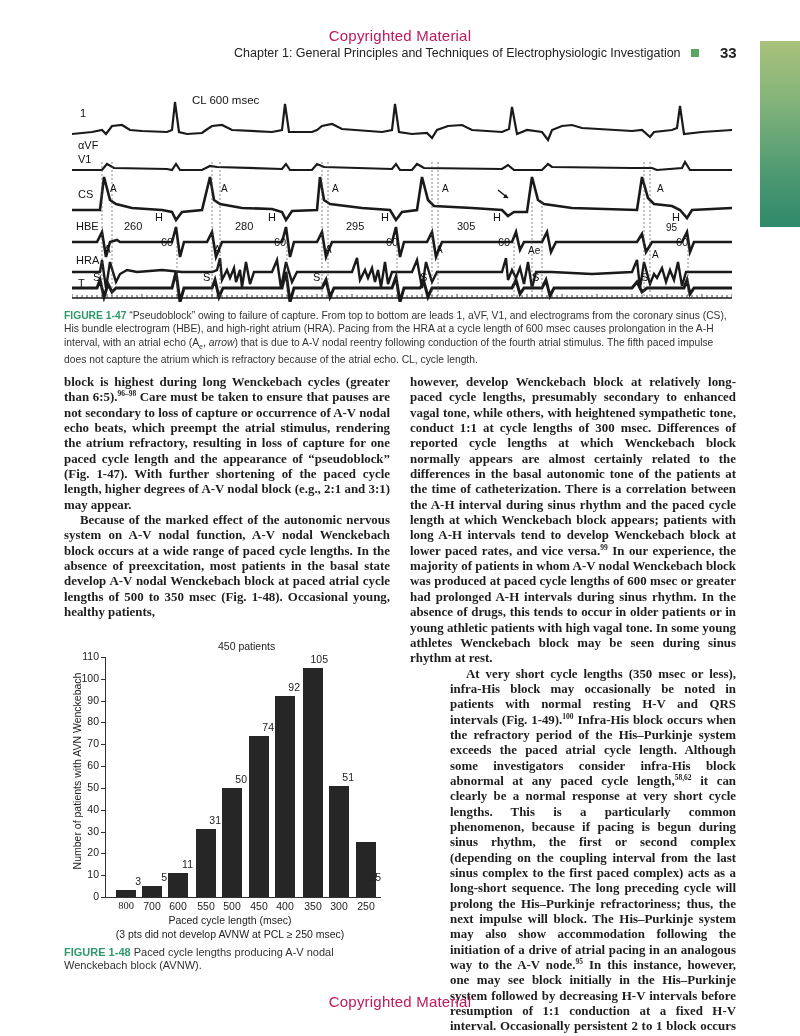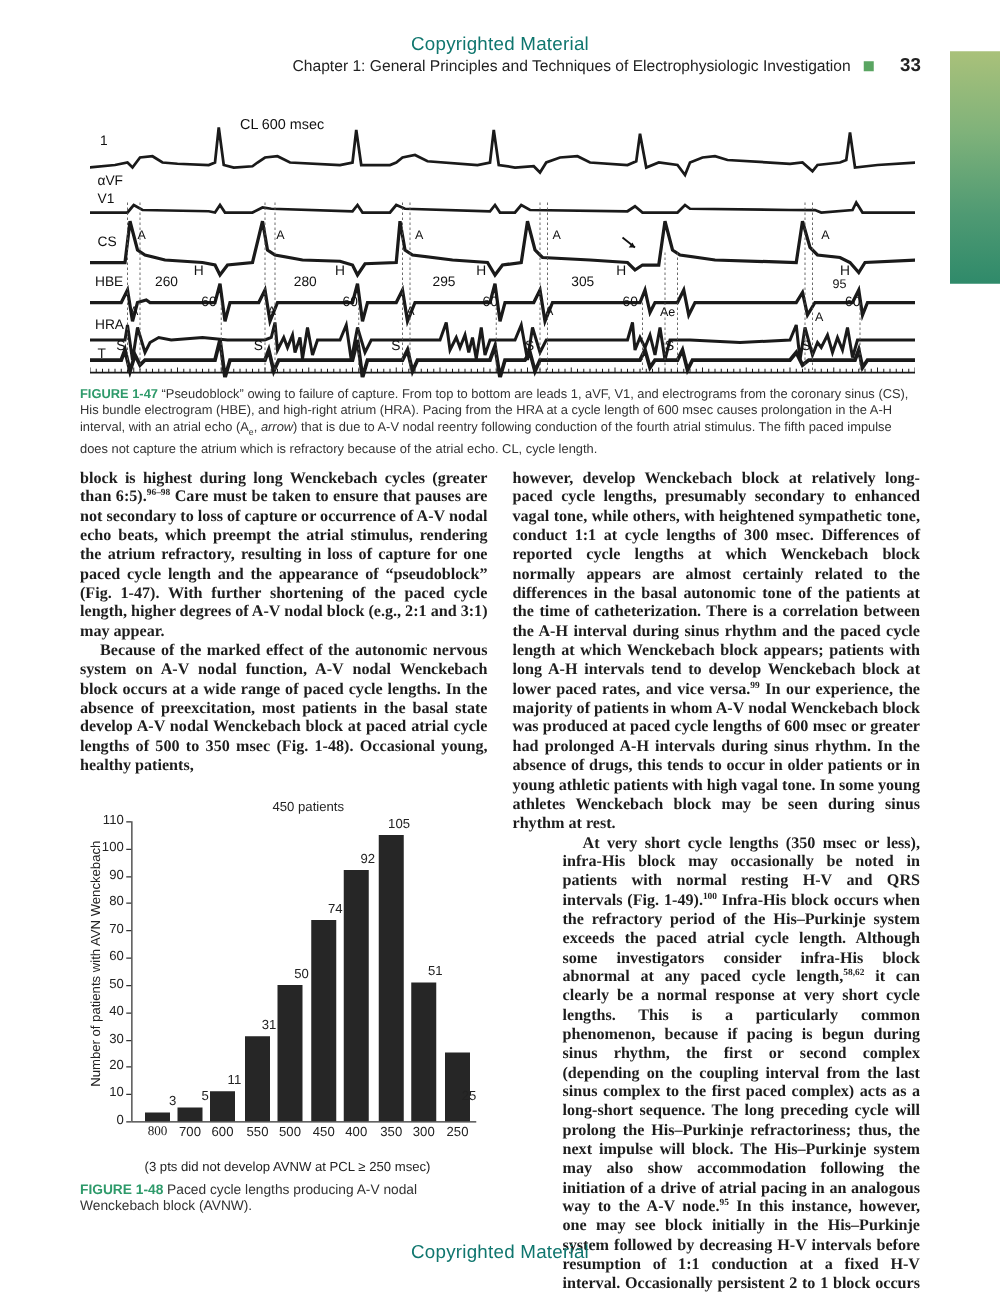--- a/index.html
+++ b/index.html
@@ -1,19 +1,19 @@
 <!DOCTYPE html>
 <html><head>
 <meta charset="utf-8">
 <style>
   html, body { margin:0; padding:0; }
   body { width:800px; height:1036px; position:relative; background:#ffffff; overflow:hidden;
          font-family:"Liberation Serif", serif; color:#222; }
   .abs { position:absolute; }
-  .watermark { font-family:"Liberation Sans", sans-serif; color:#0f766e; font-size:15px; letter-spacing:0.2px; }
+  .watermark { font-family:"Liberation Sans", sans-serif; color:#be185d; font-size:15px; letter-spacing:0.2px; }
   .running-head { font-family:"Liberation Sans", sans-serif; font-size:12.5px; color:#222; }
   .rh-square { display:inline-block; width:8px; height:8px; background:#5aa562; margin-left:10px; vertical-align:0px; }
   .page-num { font-family:"Liberation Sans", sans-serif; font-weight:bold; font-size:15px; color:#222; }
   .thumb-tab { background:linear-gradient(180deg,#a9c17a 0%,#7fb27a 35%,#4f9a73 70%,#2f8a6a 100%); }
   .caption { font-family:"Liberation Sans", sans-serif; font-size:10.3px; line-height:13.4px; color:#333; }
   .fig-label { color:#2e9a6a; font-weight:bold; }
   .body-text { font-size:12.9px; line-height:15.35px; text-align:justify; color:#1e1e1e;font-weight:bold; }
   .body-text p { margin:0; }
   .body-text p.indent { text-indent:16px; }
   .body-text .lastline { text-align-last:justify;margin-left:40px; }
@@ -200,20 +200,21 @@
       <div class="bar" style="left: 243px; top: 32.9091px; height: 229.091px; background: rgb(38, 38, 38);"></div>
       <div class="bar-label" style="left: 238px; top: 17.9091px;">105</div>
       <div class="xtick" style="left: 238px; top: 265px;">350</div>
       <div class="bar" style="left: 269px; top: 150.727px; height: 111.273px; background: rgb(38, 38, 38);"></div>
       <div class="bar-label" style="left: 264px; top: 135.727px;">51</div>
       <div class="xtick" style="left: 264px; top: 265px;">300</div>
       <div class="bar" style="left: 296px; top: 207.455px; height: 54.5455px; background: rgb(38, 38, 38);"></div>
       <div class="bar-label" style="left: 291px; top: 192.455px; margin-top: 44px;">25</div>
       <div class="xtick" style="left: 291px; top: 265px;">250</div>
     </div>
+  <div class="abs chart-text" style="left:0;top:279px;width:340px;text-align:center;">Paced cycle length (msec)</div>
 </div>
 <div class="abs chart-text" style="left:60px;top:928px;width:340px;text-align:center;">(3 pts did not develop AVNW at PCL ≥ 250 msec)</div>
 
 <div class="abs caption" style="left:64px;top:946px;width:330px;font-size:11px;">
   <span class="fig-label">FIGURE 1-48</span><span> Paced cycle lengths producing A-V nodal Wenckebach block (AVNW).</span>
 </div>
 
 <div class="abs body-text" style="left:410px;top:375px;width:326px;">
   <p><span>however, develop Wenckebach block at relatively long-paced cycle lengths, presumably secondary to enhanced vagal tone, while others, with heightened sympathetic tone, conduct 1:1 at cycle lengths of 300 msec. Differences of reported cycle lengths at which Wenckebach block normally appears are almost certainly related to the differences in the basal autonomic tone of the patients at the time of catheterization. There is a correlation between the A-H interval during sinus rhythm and the paced cycle length at which Wenckebach block appears; patients with long A-H intervals tend to develop Wenckebach block at lower paced rates, and vice versa.</span><sup>99</sup><span> In our experience, the majority of patients in whom A-V nodal Wenckebach block was produced at paced cycle lengths of 600 msec or greater had prolonged A-H intervals during sinus rhythm. In the absence of drugs, this tends to occur in older patients or in young athletic patients with high vagal tone. In some young athletes Wenckebach block may be seen during sinus rhythm at rest.</span></p>
   <p class="indent lastline"><span>At very short cycle lengths (350 msec or less), infra-His block may occasionally be noted in patients with normal resting H-V and QRS intervals (</span><b>Fig. 1-49</b><span>).</span><sup>100</sup><span> Infra-His block occurs when the refractory period of the His–Purkinje system exceeds the paced atrial cycle length. Although some investigators consider infra-His block abnormal at any paced cycle length,</span><sup>58,62</sup><span> it can clearly be a normal response at very short cycle lengths. This is a particularly common phenomenon, because if pacing is begun during sinus rhythm, the first or second complex (depending on the coupling interval from the last sinus complex to the first paced complex) acts as a long-short sequence. The long preceding cycle will prolong the His–Purkinje refractoriness; thus, the next impulse will block. The His–Purkinje system may also show accommodation following the initiation of a drive of atrial pacing in an analogous way to the A-V node.</span><sup>95</sup><span> In this instance, however, one may see block initially in the His–Purkinje system followed by decreasing H-V intervals before resumption of 1:1 conduction at a fixed H-V interval. Occasionally persistent 2 to 1 block occurs as a self-perpetuating phenomenon. Repeating the atrial</span></p>

